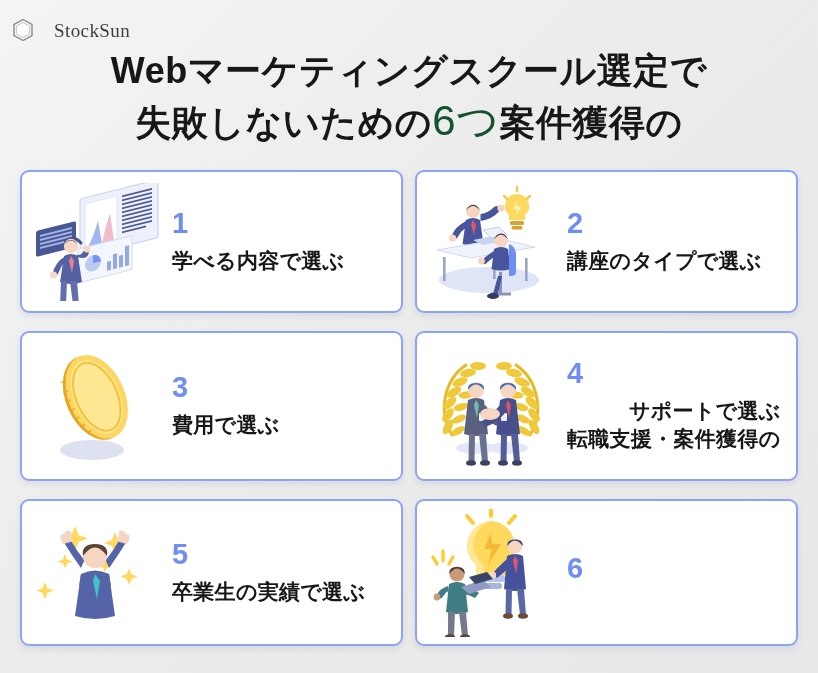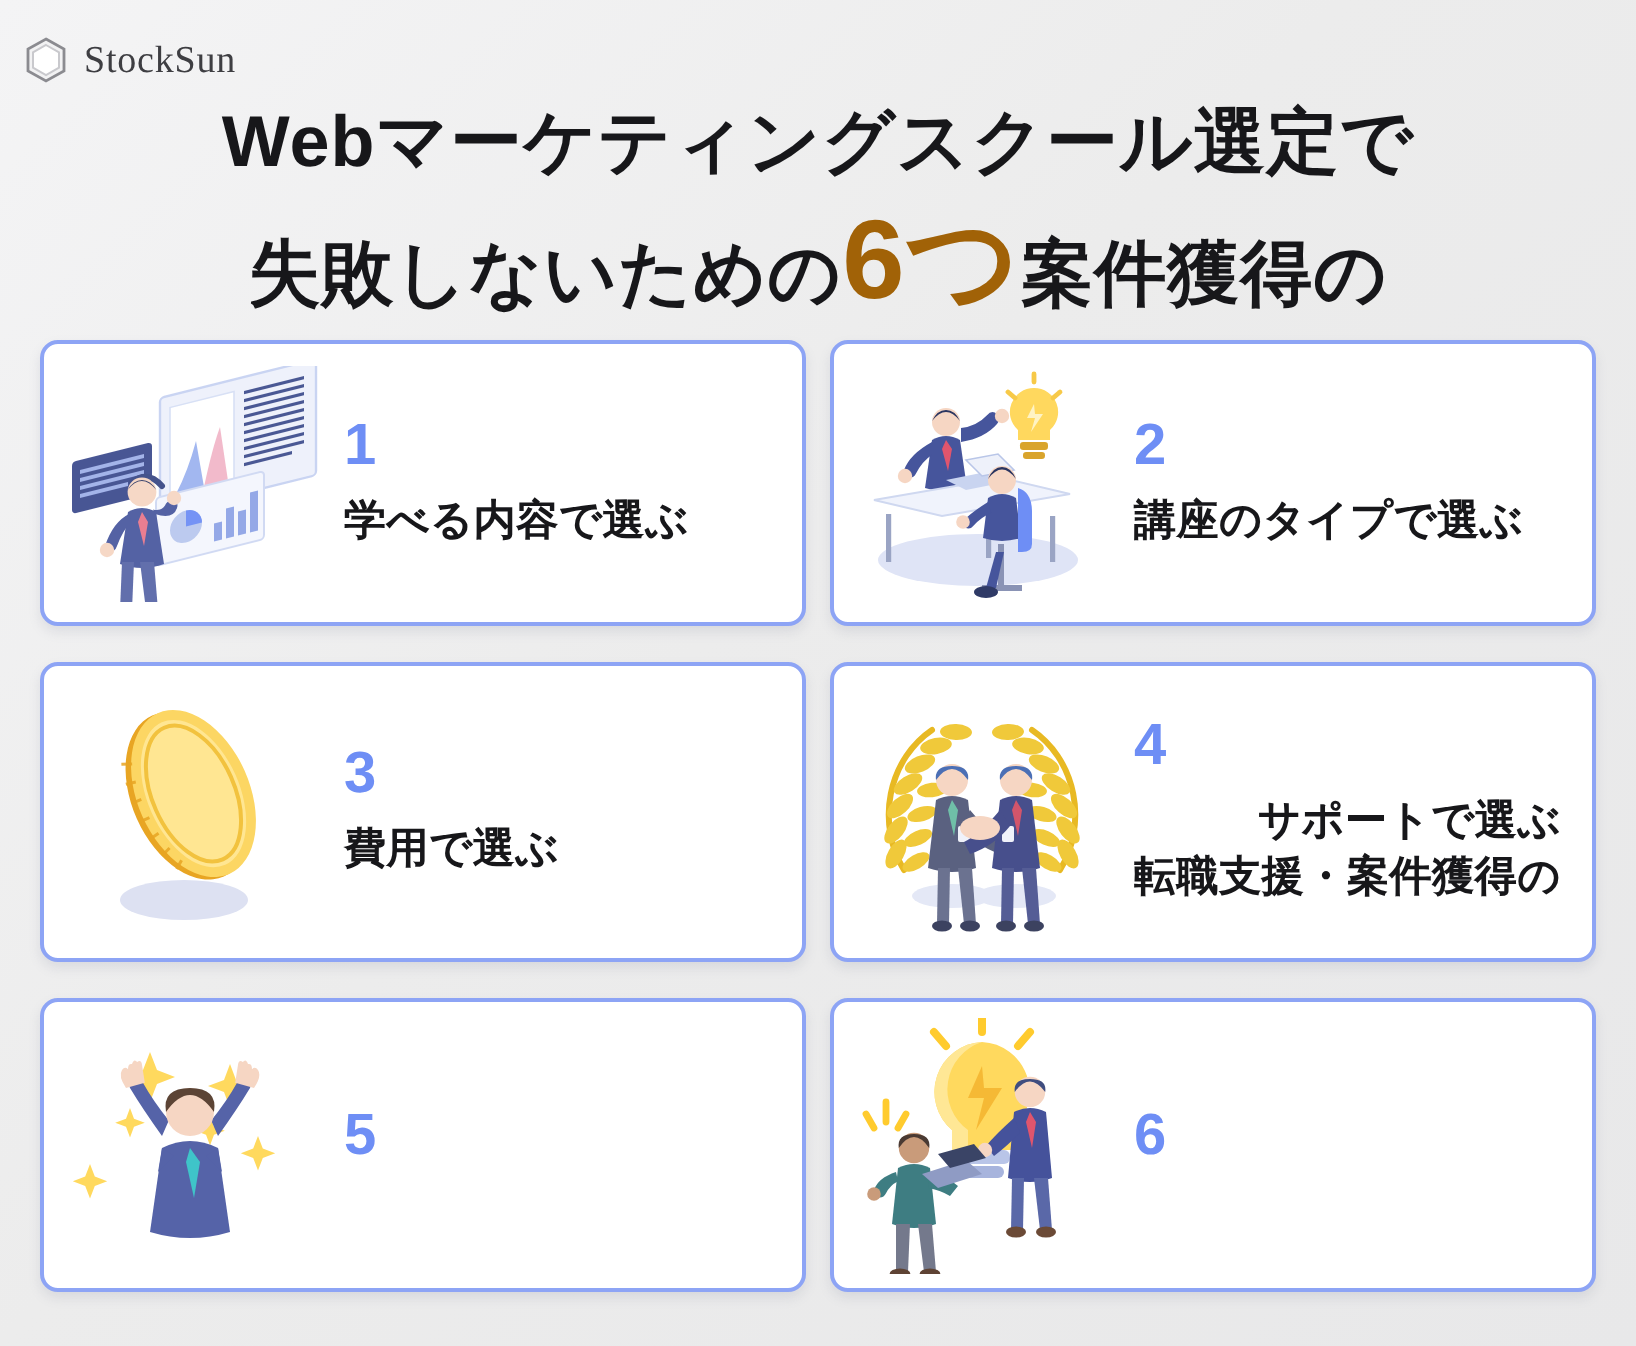--- a/index.html
+++ b/index.html
@@ -15,21 +15,21 @@
     position: relative;
   }
 
   
   .brand {
     position: absolute;
     top: 18px;
     left: 12px;
     display: flex;
     align-items: center;
-    gap: 8px;
+    gap: 20px;
   }
   .brand-mark { width: 22px; height: 24px; display: block; }
   .brand-name {
     font-family: "Liberation Serif", "DejaVu Serif", serif;
     font-size: 19px;
     letter-spacing: 0.4px;
     color: #3e3e42;
     line-height: 1;
   }
 
@@ -43,23 +43,23 @@
   }
   .title-line {
     font-size: 36px;
     font-weight: 700;
     color: #17171a;
     line-height: 1.28;
     letter-spacing: 0.5px;
     white-space: nowrap;
   }
   .accent {
-    color: #a16207;
-    font-size: 56px;
-    font-weight: 700;
+    color: #14532d;
+    font-size: 42px;
+    font-weight: 400;
   }
 
   
   .grid {
     position: absolute;
     top: 170px;
     left: 20px;
     width: 778px;
     display: grid;
     grid-template-columns: 383px 383px;
@@ -378,20 +378,21 @@
           <path d="M16 22 q12 -17 24 0 q2 -12 -12 -12 t-12 12z" fill="#5c4435"></path>
           <path d="M14 40 q14 -7 28 0 l6 42 q-20 6 -40 0z" fill="#5563a8"></path>
           <path d="M28 40 l5 7 l-3 18 l-4 -18z" fill="#3fc4c9"></path>
           <path d="M14 40 l-2 12 l8 -8z" fill="#5563a8"></path>
           <path d="M42 40 l2 12 l-8 -8z" fill="#5563a8"></path>
         </g>
       </svg>
     </div>
     <div class="card-text">
       <div class="card-number">5</div>
+      <div class="card-label">卒業生の実績で選ぶ</div>
     </div>
   </div>
 
   <div class="card">
     <div class="card-art">
       <svg width="132" height="128" viewBox="0 0 132 128" aria-hidden="true">
 
         <g transform="translate(40,10)">
           <path d="M26 2 a25 25 0 0 1 15 44 l0 10 l-30 0 l0 -10 a25 25 0 0 1 15 -44z" fill="#ffd95e"></path>
           <path d="M26 2 a25 25 0 0 0 -15 44 l0 10 l8 0 l0 -10 a25 25 0 0 1 7 -44z" fill="#ffe795"></path>

